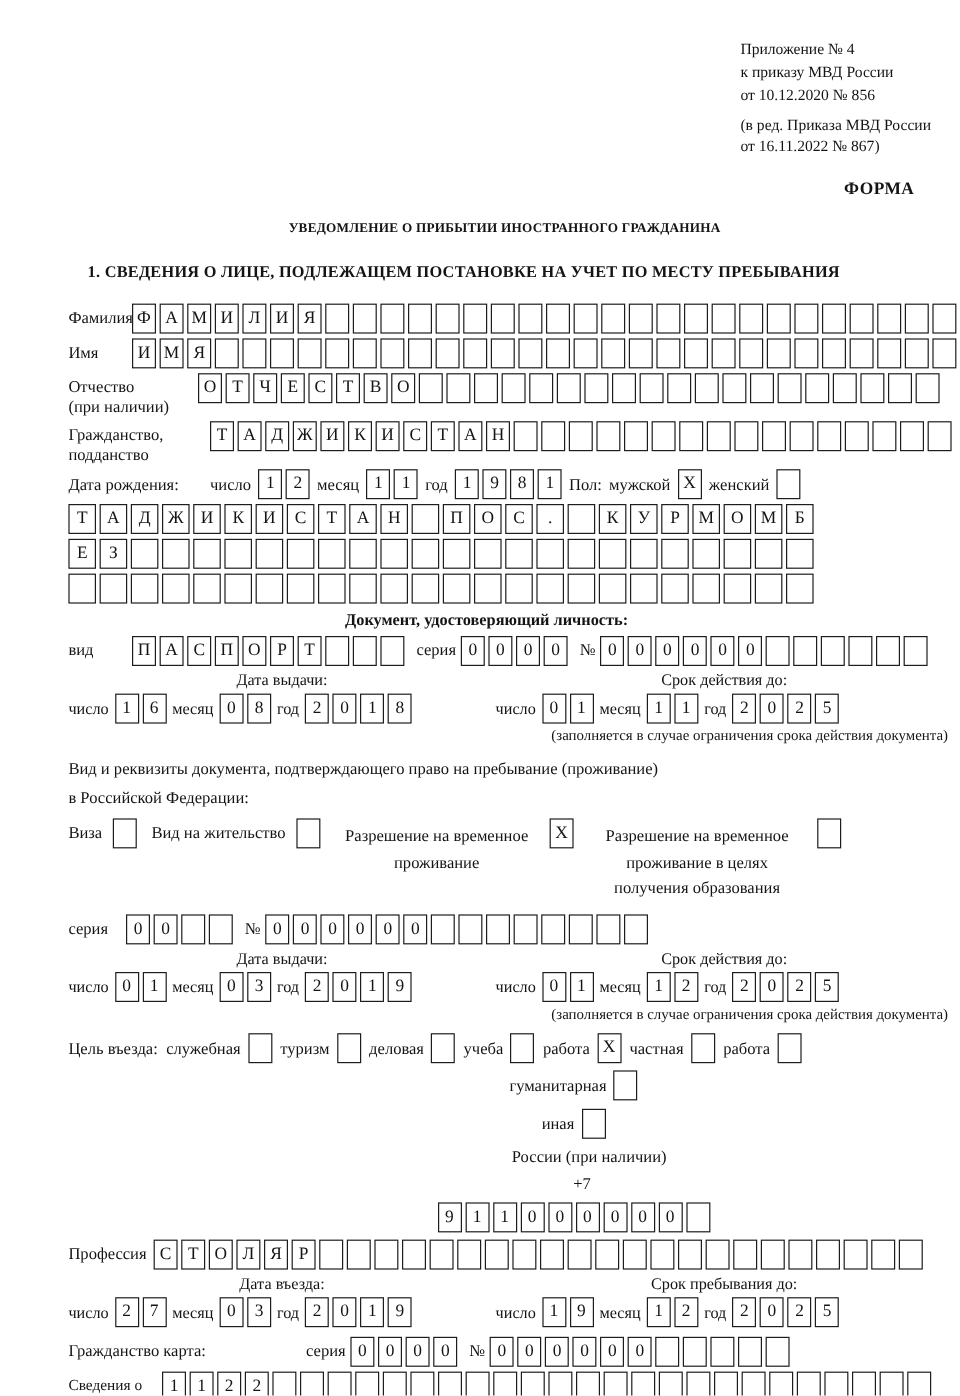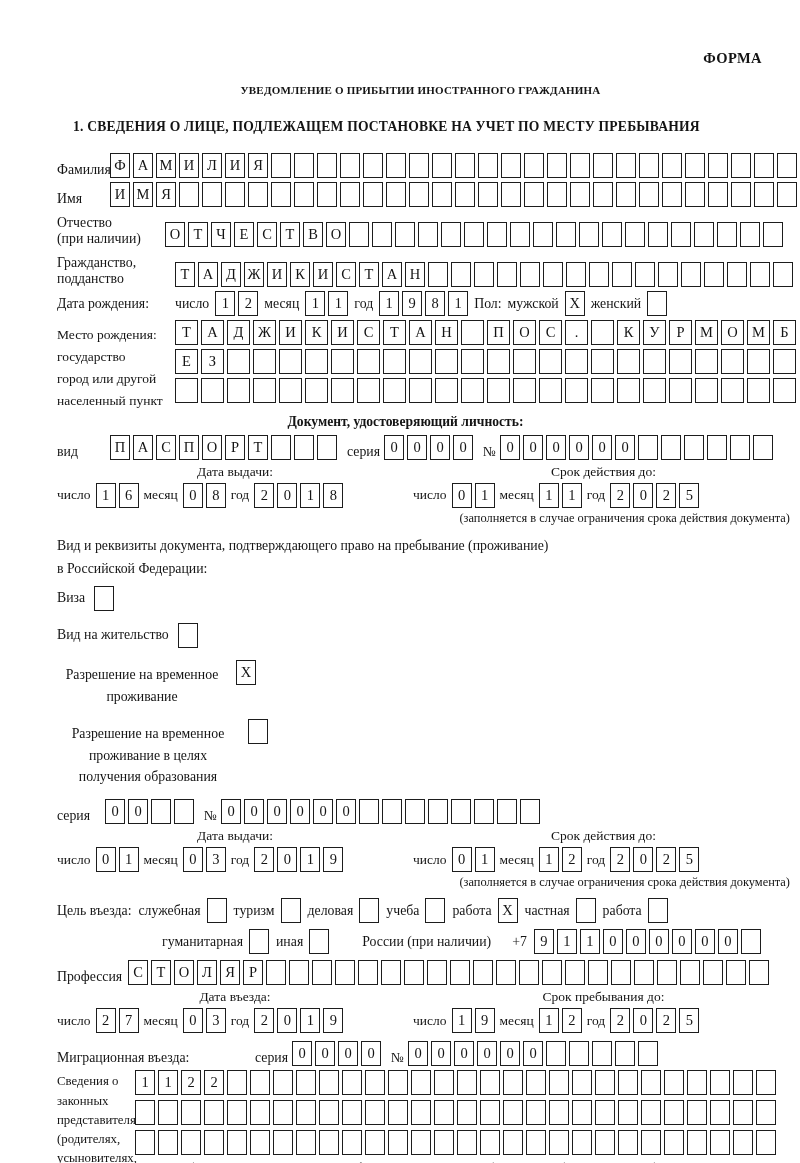--- a/index.html
+++ b/index.html
@@ -17,21 +17,21 @@
   .meta div { white-space:nowrap; }
   .meta .amend { margin-top:6px; }
   .form-word { text-align:right; margin:18px 32px 0 0; font-weight:bold; font-size:14.5px; letter-spacing:.4px; }
 
   .title { text-align:center; font-weight:bold; font-size:11px; line-height:1.65; margin:14px 10px 0 0; letter-spacing:.2px; }
   .title .underline { display:inline-block; width:60px; border-bottom:2px solid #3a3a3a; height:14px; margin-left:10px; }
 
   .sec-heading { font-weight:bold; font-size:13.6px; margin:20px 0 18px 16px; letter-spacing:.2px; }
 
   
-  .frow { display:flex; align-items:flex-end; margin-bottom:4px; }
+  .frow { display:flex; align-items:flex-start; margin-bottom:4px; }
   .flabel { flex:none; padding-top:4px; font-size:13.8px; }
   .flabel .sub { display:block; }
   .cells { display:flex; gap:3px; flex:none; }
   .cell { flex:none; width:20px; height:25px; border:1.6px solid #1d1d1d; display:flex; align-items:center; justify-content:center; font-size:14.5px; background:#fff; }
   .cells.wide .cell { width:23px; }
 
   .lw-a { width:53px; }
   .lw-b { width:108px; }
   .lw-c { width:118px; }
   .lw-prof { width:71px; }
@@ -48,45 +48,54 @@
   
   .dates { display:flex; margin-top:2px; }
   .dates .dcol-l { width:356px; flex:none; }
   .dates .dcol-r { flex:1; }
   .dcap { text-align:center; font-size:13.5px; margin-bottom:3px; }
   .drow { display:flex; align-items:center; gap:5px; font-size:13.5px; }
   .note-right { text-align:right; font-size:12.4px; margin:3px 4px 8px 0; }
 
   .plain { font-size:13.8px; line-height:1.7; }
 
-  .opts { display:flex; align-items:flex-start; gap:12px; margin:6px 0 12px; font-size:13.8px;flex-direction:column; }
+  .opts { display:flex; align-items:flex-start; gap:12px; margin:6px 0 12px; font-size:13.8px; }
   .opt { display:flex; align-items:flex-start; gap:9px; }
   .opt .olabel { padding-top:4px; }
   .opt .olabel.wrap { width:170px; text-align:center; line-height:1.55; }
 
   .goal-row { display:flex; align-items:center; gap:7px; margin-bottom:6px; font-size:13.8px;text-align:center; }
   .goal-row .gopt { display:flex; align-items:center; gap:6px; }
-  .indent105 { margin-left:105px; }
+  .indent105 { margin-left:105px;flex-direction:column; }
   .phone-label { margin-left:26px; }
   .phone-prefix { margin-left:14px; }
 
   
   .lr { display:flex; margin-top:4px; }
   .lr-labels { width:78px; flex:none; font-size:12.8px; line-height:1.5; padding-top:2px; }
   .lr-rows .cells { margin-bottom:5px; }
   .bottom-note { margin-left:112px; font-size:12.8px; margin-top:2px; }
 
   .mig-label { width:198px; flex:none; padding-top:4px; font-size:13.8px; }
   .slabel { padding:4px 4px 0 10px; font-size:13.8px; flex:none; }
 </style>
 </head>
 <body>
 
 <div class="page">
 
+  <div class="meta">
+    <div>Приложение № 4</div>
+    <div>к приказу МВД России</div>
+    <div>от 10.12.2020 № 856</div>
+    <div class="amend">
+      <div>(в ред. Приказа МВД России</div>
+      <div>от 16.11.2022 № 867)</div>
+    </div>
+  </div>
   <div class="form-word">ФОРМА</div>
 
   <div class="title">
     <div>УВЕДОМЛЕНИЕ О ПРИБЫТИИ ИНОСТРАННОГО ГРАЖДАНИНА</div>
   </div>
 
   <div class="sec-heading">1. СВЕДЕНИЯ О ЛИЦЕ, ПОДЛЕЖАЩЕМ ПОСТАНОВКЕ НА УЧЕТ ПО МЕСТУ ПРЕБЫВАНИЯ</div>
 
   <div class="frow">
     <div class="flabel lw-a">Фамилия</div>
@@ -257,26 +266,20 @@
     <span class="cells">
         <span class="cell">X</span>
       </span>
     <span>женский</span>
     <span class="cells">
         <span class="cell"></span>
       </span>
   </div>
 
   <div class="bp">
-    <div class="bp-labels">
-      <div>Место рождения:</div>
-      <div>государство</div>
-      <div>город или другой</div>
-      <div>населенный пункт</div>
-    </div>
     <div class="bp-rows">
       <div class="cells wide">
           <span class="cell">Т</span>
           <span class="cell">А</span>
           <span class="cell">Д</span>
           <span class="cell">Ж</span>
           <span class="cell">И</span>
           <span class="cell">К</span>
           <span class="cell">И</span>
           <span class="cell">С</span>
@@ -695,21 +698,21 @@
             <span class="cell">2</span>
             <span class="cell">0</span>
             <span class="cell">2</span>
             <span class="cell">5</span>
           </span>
       </div>
     </div>
   </div>
 
   <div class="frow" style="margin-top:8px">
-    <div class="mig-label">Миграционная въезда:</div>
+    <div class="mig-label">Гражданство карта:</div>
     <div class="slabel" style="padding-left:0">серия</div>
     <div class="cells">
         <span class="cell">0</span>
         <span class="cell">0</span>
         <span class="cell">0</span>
         <span class="cell">0</span>
       </div>
     <div class="slabel">№</div>
     <div class="cells">
         <span class="cell">0</span>

